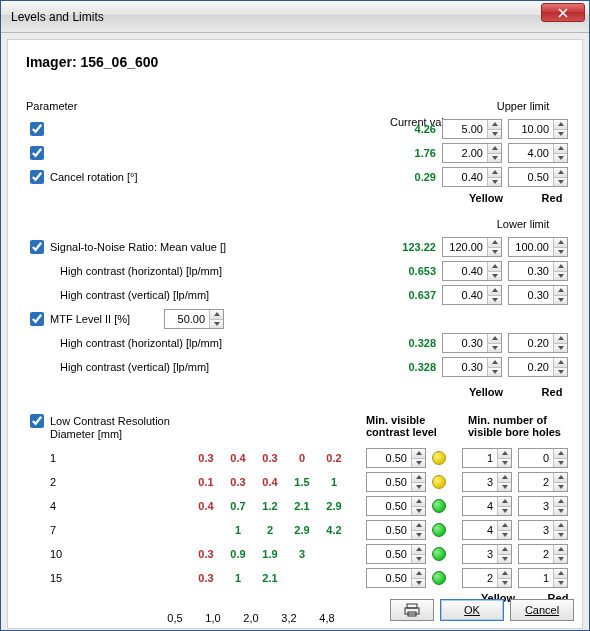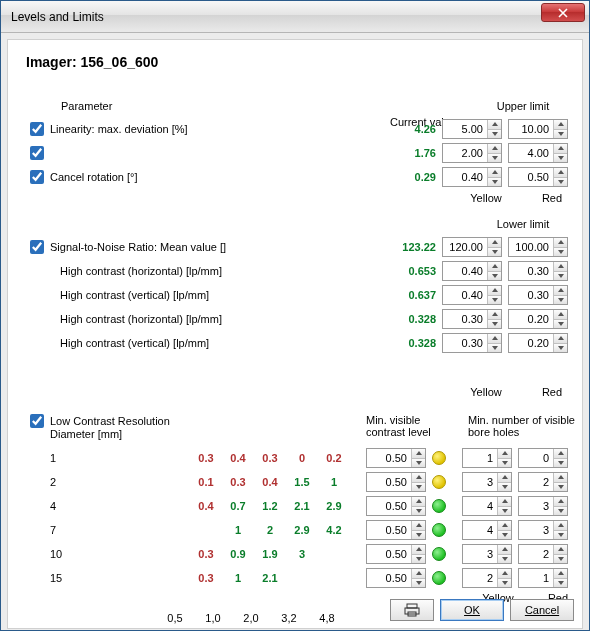--- a/index.html
+++ b/index.html
@@ -107,20 +107,21 @@
     justify-content: center;
     background: linear-gradient(to bottom, #fcfcfc, #e2e2e2);
     cursor: pointer;
   }
   .spin .arrow:first-child { border-bottom: 1px solid #c0c0c0; }
   .spin .arrow svg { width: 6px; height: 4px; }
   .sublabel {
     position: absolute;
     font-size: 11px;
     text-align: center;
+    font-weight: bold;
   }
   .lc-row {
     display: flex;
     align-items: center;
     height: 24px;
   }
   .lc-diam { width: 34px; text-align: left; padding-left: 4px;}
   .lc-cell {
     width: 32px;
     text-align: center;
@@ -175,28 +176,27 @@
   </div>
 </div>
 
 <div class="content">
 
   <div class="imager">
     <span>Imager:</span>
     <span>156_06_600</span>
   </div>
 
-  <div class="col-head" style="left:18px; top:60px;margin-left:35px;">Parameter</div>
+  <div class="col-head" style="left:18px; top:60px;">Parameter</div>
   <div class="col-head" style="left:380px; top:76px; width:70px;">Current value</div>
   <div class="col-head" style="left:480px; top:60px; width:70px;">Upper limit</div>
 
   <div id="upper-rows" style="position:absolute; left:18px; top:78px; right:14px;">
       <div class="row">
     <input type="checkbox" checked="" class="chk" style="">
-    <span class="param-label">Linearity: max. deviation [%]</span>
     <span class="spacer"></span>
     <span class="val-green">4.26</span>
     <span class="spin">
     <input value="5.00" style="">
     <span class="arrows">
       <span class="arrow">
               <svg viewBox="0 0 6 4">
                 <path d="M0 4 L3 0 L6 4 Z" fill="#555"></path>
               </svg>
             </span>
@@ -401,20 +401,41 @@
               </svg>
             </span>
       <span class="arrow">
               <svg viewBox="0 0 6 4">
                 <path d="M0 0 L3 4 L6 0 Z" fill="#555"></path>
               </svg>
             </span>
     </span>
   </span>
   </div>
+      <div class="row">
+  <input type="checkbox" checked="" class="chk" style="">
+  <span class="param-label">MTF Level II [%]</span>
+  <span style="width:28px"></span>
+  <span class="spin">
+    <input value="50.00" style="">
+    <span class="arrows">
+      <span class="arrow">
+              <svg viewBox="0 0 6 4">
+                <path d="M0 4 L3 0 L6 4 Z" fill="#555"></path>
+              </svg>
+            </span>
+      <span class="arrow">
+              <svg viewBox="0 0 6 4">
+                <path d="M0 0 L3 4 L6 0 Z" fill="#555"></path>
+              </svg>
+            </span>
+    </span>
+  </span>
+  <span class="spacer"></span>
+</div>
       <div class="row" style="padding-left:34px">
     <span class="param-label">High contrast (horizontal) [lp/mm]</span>
     <span class="spacer"></span>
     <span class="val-green">0.328</span>
     <span class="spin">
     <input value="0.30" style="">
     <span class="arrows">
       <span class="arrow">
               <svg viewBox="0 0 6 4">
                 <path d="M0 4 L3 0 L6 4 Z" fill="#555"></path>

